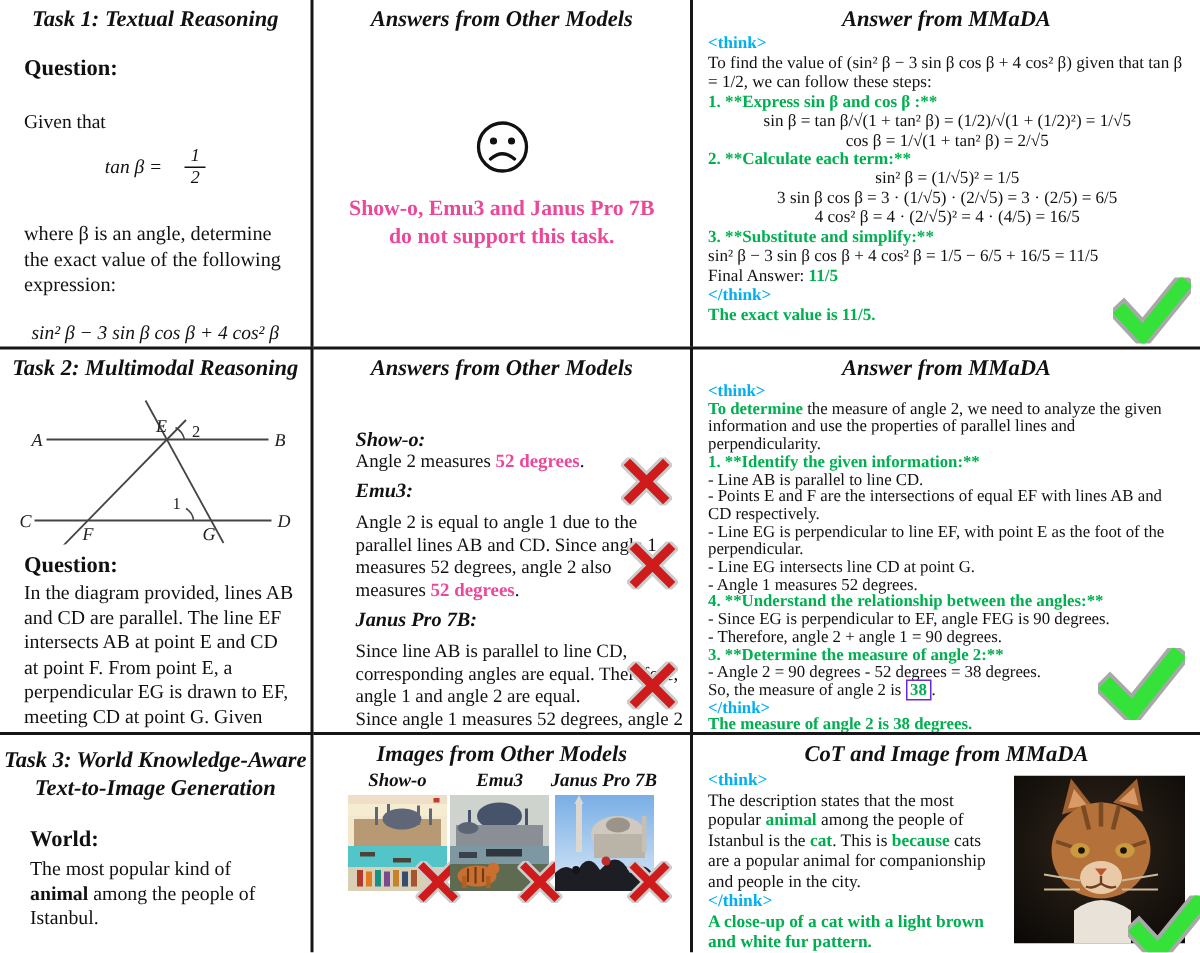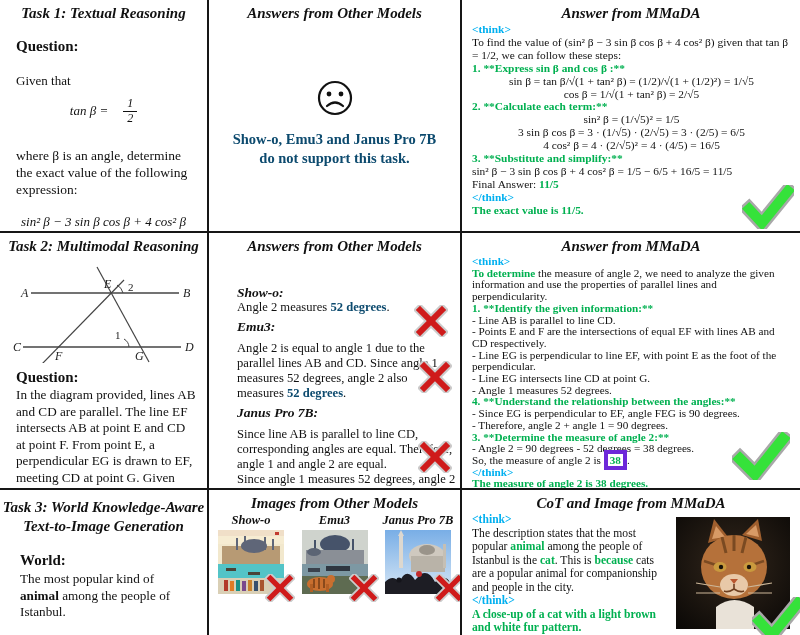--- a/index.html
+++ b/index.html
@@ -5,52 +5,52 @@
   * { margin:0; padding:0; box-sizing:border-box; }
   body { background:#fff; font-family:"Liberation Serif","DejaVu Serif",serif; color:#111; }
   #fig { position:relative; width:692px; height:635px; background:#fff;
          display:grid; grid-template-columns:209px 253px 338px; grid-template-rows:231px 257px 147px; }
   .cell { position:relative; overflow:hidden; }
   .bR { border-right:2px solid #161616; }
   .bT { border-top:2px solid #161616; }
   .hdr { font-weight:bold; font-style:italic; text-align:center; font-size:15px; padding-top:5px; }
   .green { color:#00b050; font-weight:bold; }
   .cyan  { color:#00b0f0; font-weight:bold; }
-  .red   { color:#0c4a6e; font-weight:bold; }
+  .red   { color:#ec4899; font-weight:bold; }
   
   .q-label { font-weight:bold; font-size:15px; margin:16px 0 0 16px; }
   .given { margin:18px 0 0 16px; font-size:13px; }
   .fracline { display:flex; justify-content:center; align-items:center; gap:15px; margin-top:8px; font-size:13px; font-style:italic; }
   .frac { display:inline-flex; flex-direction:column; align-items:center; line-height:13px; font-size:12px; }
   .frac .num { border-bottom:1px solid #111; padding:0 4px 1px; }
   .where { margin:22px 16px 0 16px; font-size:13.5px; line-height:17px; }
   .expr { text-align:center; margin-top:16px; font-size:13px; font-style:italic; }
   
   .face-wrap { display:flex; justify-content:center; margin-top:56px; }
   .nosup { text-align:center; font-size:14.5px; line-height:19px; margin-top:12px; }
   
   .ans1 { padding:1px 9px 0 10px; font-size:11.4px; line-height:12.9px; }
   .ans1 .c { text-align:center; }
   .ans2 { padding:1px 9px 0 10px; font-size:11.2px; line-height:11.7px; }
   .ans2 div { margin:0; }
-  .boxed { border:4px solid #6d28d9; padding:0 2px; color:#00b050; font-weight:bold; }
+  .boxed { border:1px solid #6d28d9; padding:0 2px; color:#00b050; font-weight:bold; }
   .checkmark { position:absolute; }
   .xmark { position:absolute; }
   
   .diagram { display:block; margin:8px auto 0; }
   .q2-label { font-weight:bold; font-size:15px; margin:6px 0 0 16px; }
   .q2-text { margin:1px 10px 0 16px; font-size:13.2px; line-height:16.6px; }
   
   .om { padding:0 14px 0 28px; font-size:12.6px; line-height:15.2px; }
   .om .mlabel { font-style:italic; font-weight:bold; font-size:13.5px; }
   
   .t3title { font-weight:bold; font-style:italic; text-align:center; font-size:15px; line-height:19px; }
   .prompt-label { font-weight:bold; font-size:15px; margin:16px 0 0 20px; }
   .prompt-text { margin:2px 14px 0 20px; font-size:13.2px; line-height:16.6px; }
-  .thumbs { display:flex; justify-content:space-between; padding:0 6px; margin-top:1px; }
+  .thumbs { display:flex; justify-content:space-between; padding:0 22px; margin-top:1px; }
   .thumb { position:relative; width:72px; }
   .thumb .tlabel { text-align:center; font-weight:bold; font-style:italic; font-size:12.5px; margin-bottom:2px; white-space:nowrap; }
   .thumb svg.pic { display:block; margin:0 auto; }
   .cot-wrap { display:flex; padding:1px 6px 0 10px; }
   .cot-text { width:198px; font-size:11.6px; line-height:13.5px; }
   .catbox { position:relative; margin-left:6px; margin-top:4px; }
 </style>
 </head>
 <body>
 

